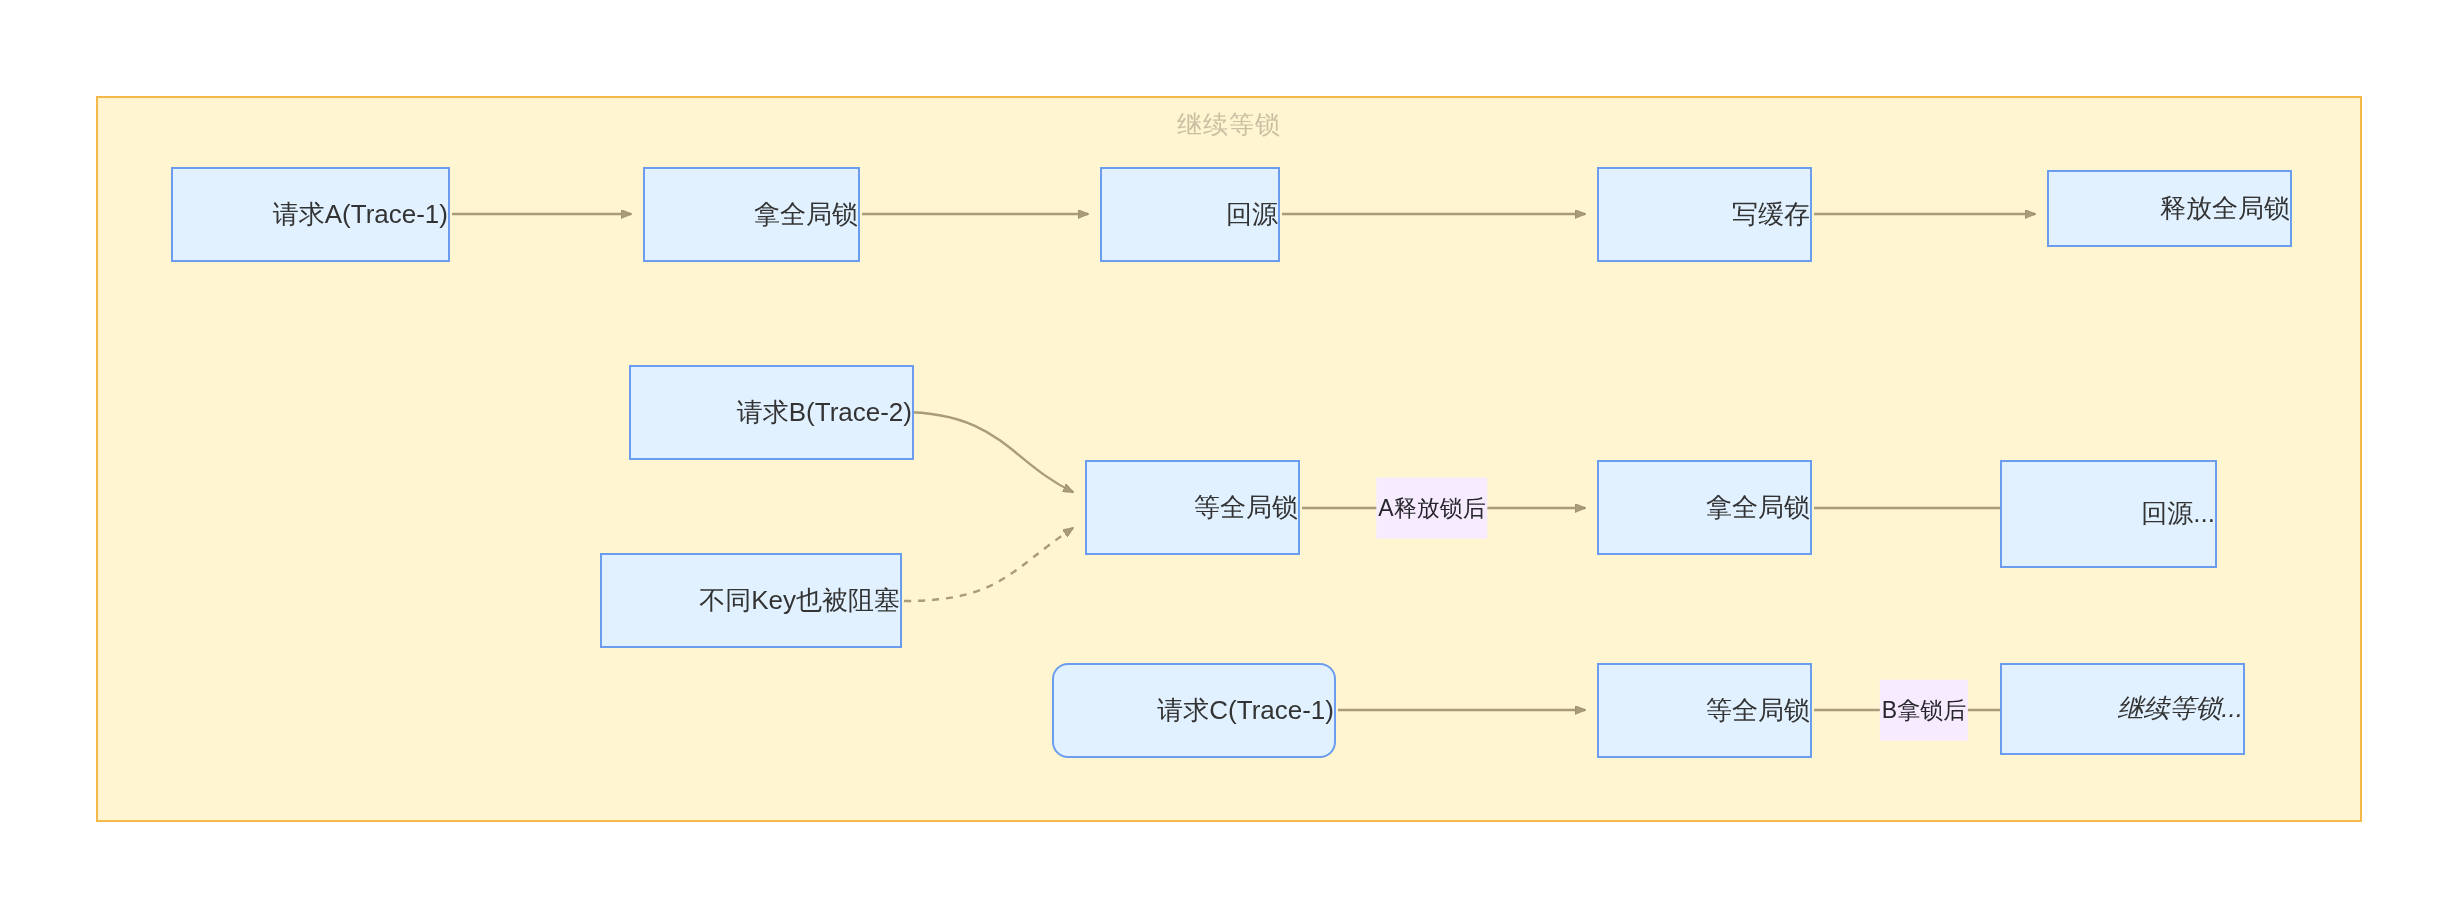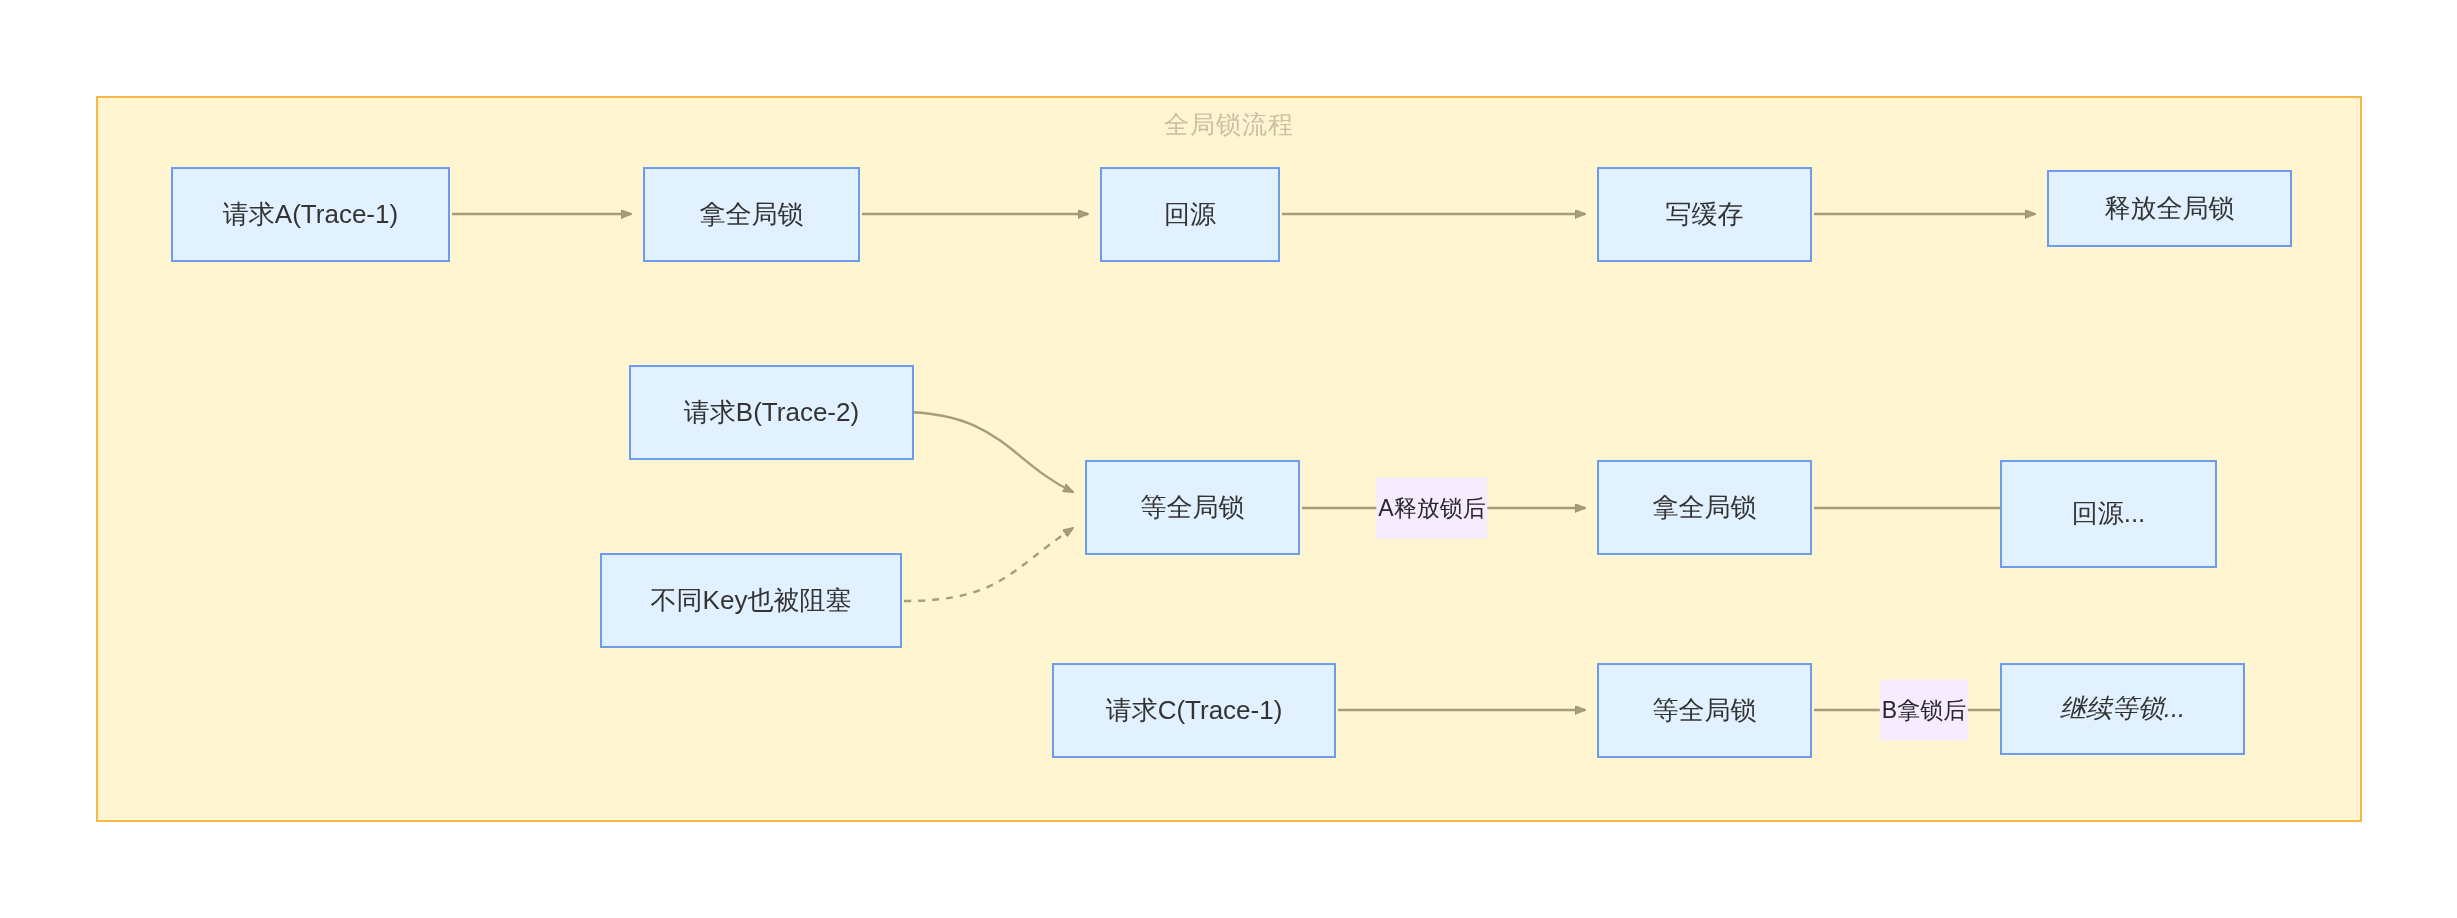--- a/index.html
+++ b/index.html
@@ -42,21 +42,21 @@
     letter-spacing: 1px;
     line-height: 1;
   }
   .node {
     position: absolute;
     background: #e1f1ff;
     border: 2px solid #6c9ced;
     box-sizing: border-box;
     display: flex;
     align-items: center;
-    justify-content: center;
+    justify-content: flex-end;
     color: #333333;
     font-size: 26px;
     line-height: 1.2;
     white-space: nowrap;
   }
   svg.edges {
     position: absolute;
     left: 0; top: 0;
     width: 2457px;
     height: 918px;
@@ -81,21 +81,21 @@
     white-space: nowrap;
     transform: translate(-50%, -50%);
   }
 </style>
 </head>
 <body>
 
 <div id="stage">
 
   <div class="frame">
-    <div class="frame-title">全局锁流程</div>
+    <div class="frame-title">继续等锁</div>
   </div>
 
   <svg class="edges">
     <defs>
       <marker id="arrowhead" markerWidth="11" markerHeight="9" refX="10" refY="4.5" orient="auto" markerUnits="userSpaceOnUse">
         <path d="M 0 0 L 11 4.5 L 0 9 z" fill="#a89c7a" stroke="#8e8265" stroke-width="0.6"></path>
       </marker>
     </defs>
     <g id="edge-paths">
         <path d="M 452 214 L 631 214" class="edge-line" marker-end="url(#arrowhead)"></path>
@@ -135,21 +135,21 @@
       </div>
       <div class="node" style="left: 1597px; top: 460px; width: 215px; height: 95px;">
         <span>拿全局锁</span>
       </div>
       <div class="node" style="left: 2000px; top: 460px; width: 217px; height: 108px;">
         <span>回源...</span>
       </div>
       <div class="node" style="left: 600px; top: 553px; width: 302px; height: 95px;">
         <span>不同Key也被阻塞</span>
       </div>
-      <div class="node" style="left: 1052px; top: 663px; width: 284px; height: 95px;">
+      <div class="node" style="left: 1052px; top: 663px; width: 284px; height: 95px; border-radius: 16px;">
         <span>请求C(Trace-1)</span>
       </div>
       <div class="node" style="left: 1597px; top: 663px; width: 215px; height: 95px;">
         <span>等全局锁</span>
       </div>
       <div class="node" style="left: 2000px; top: 663px; width: 245px; height: 92px; font-style: italic;">
         <span>继续等锁...</span>
       </div>
     </div>
   <div id="label-layer">

